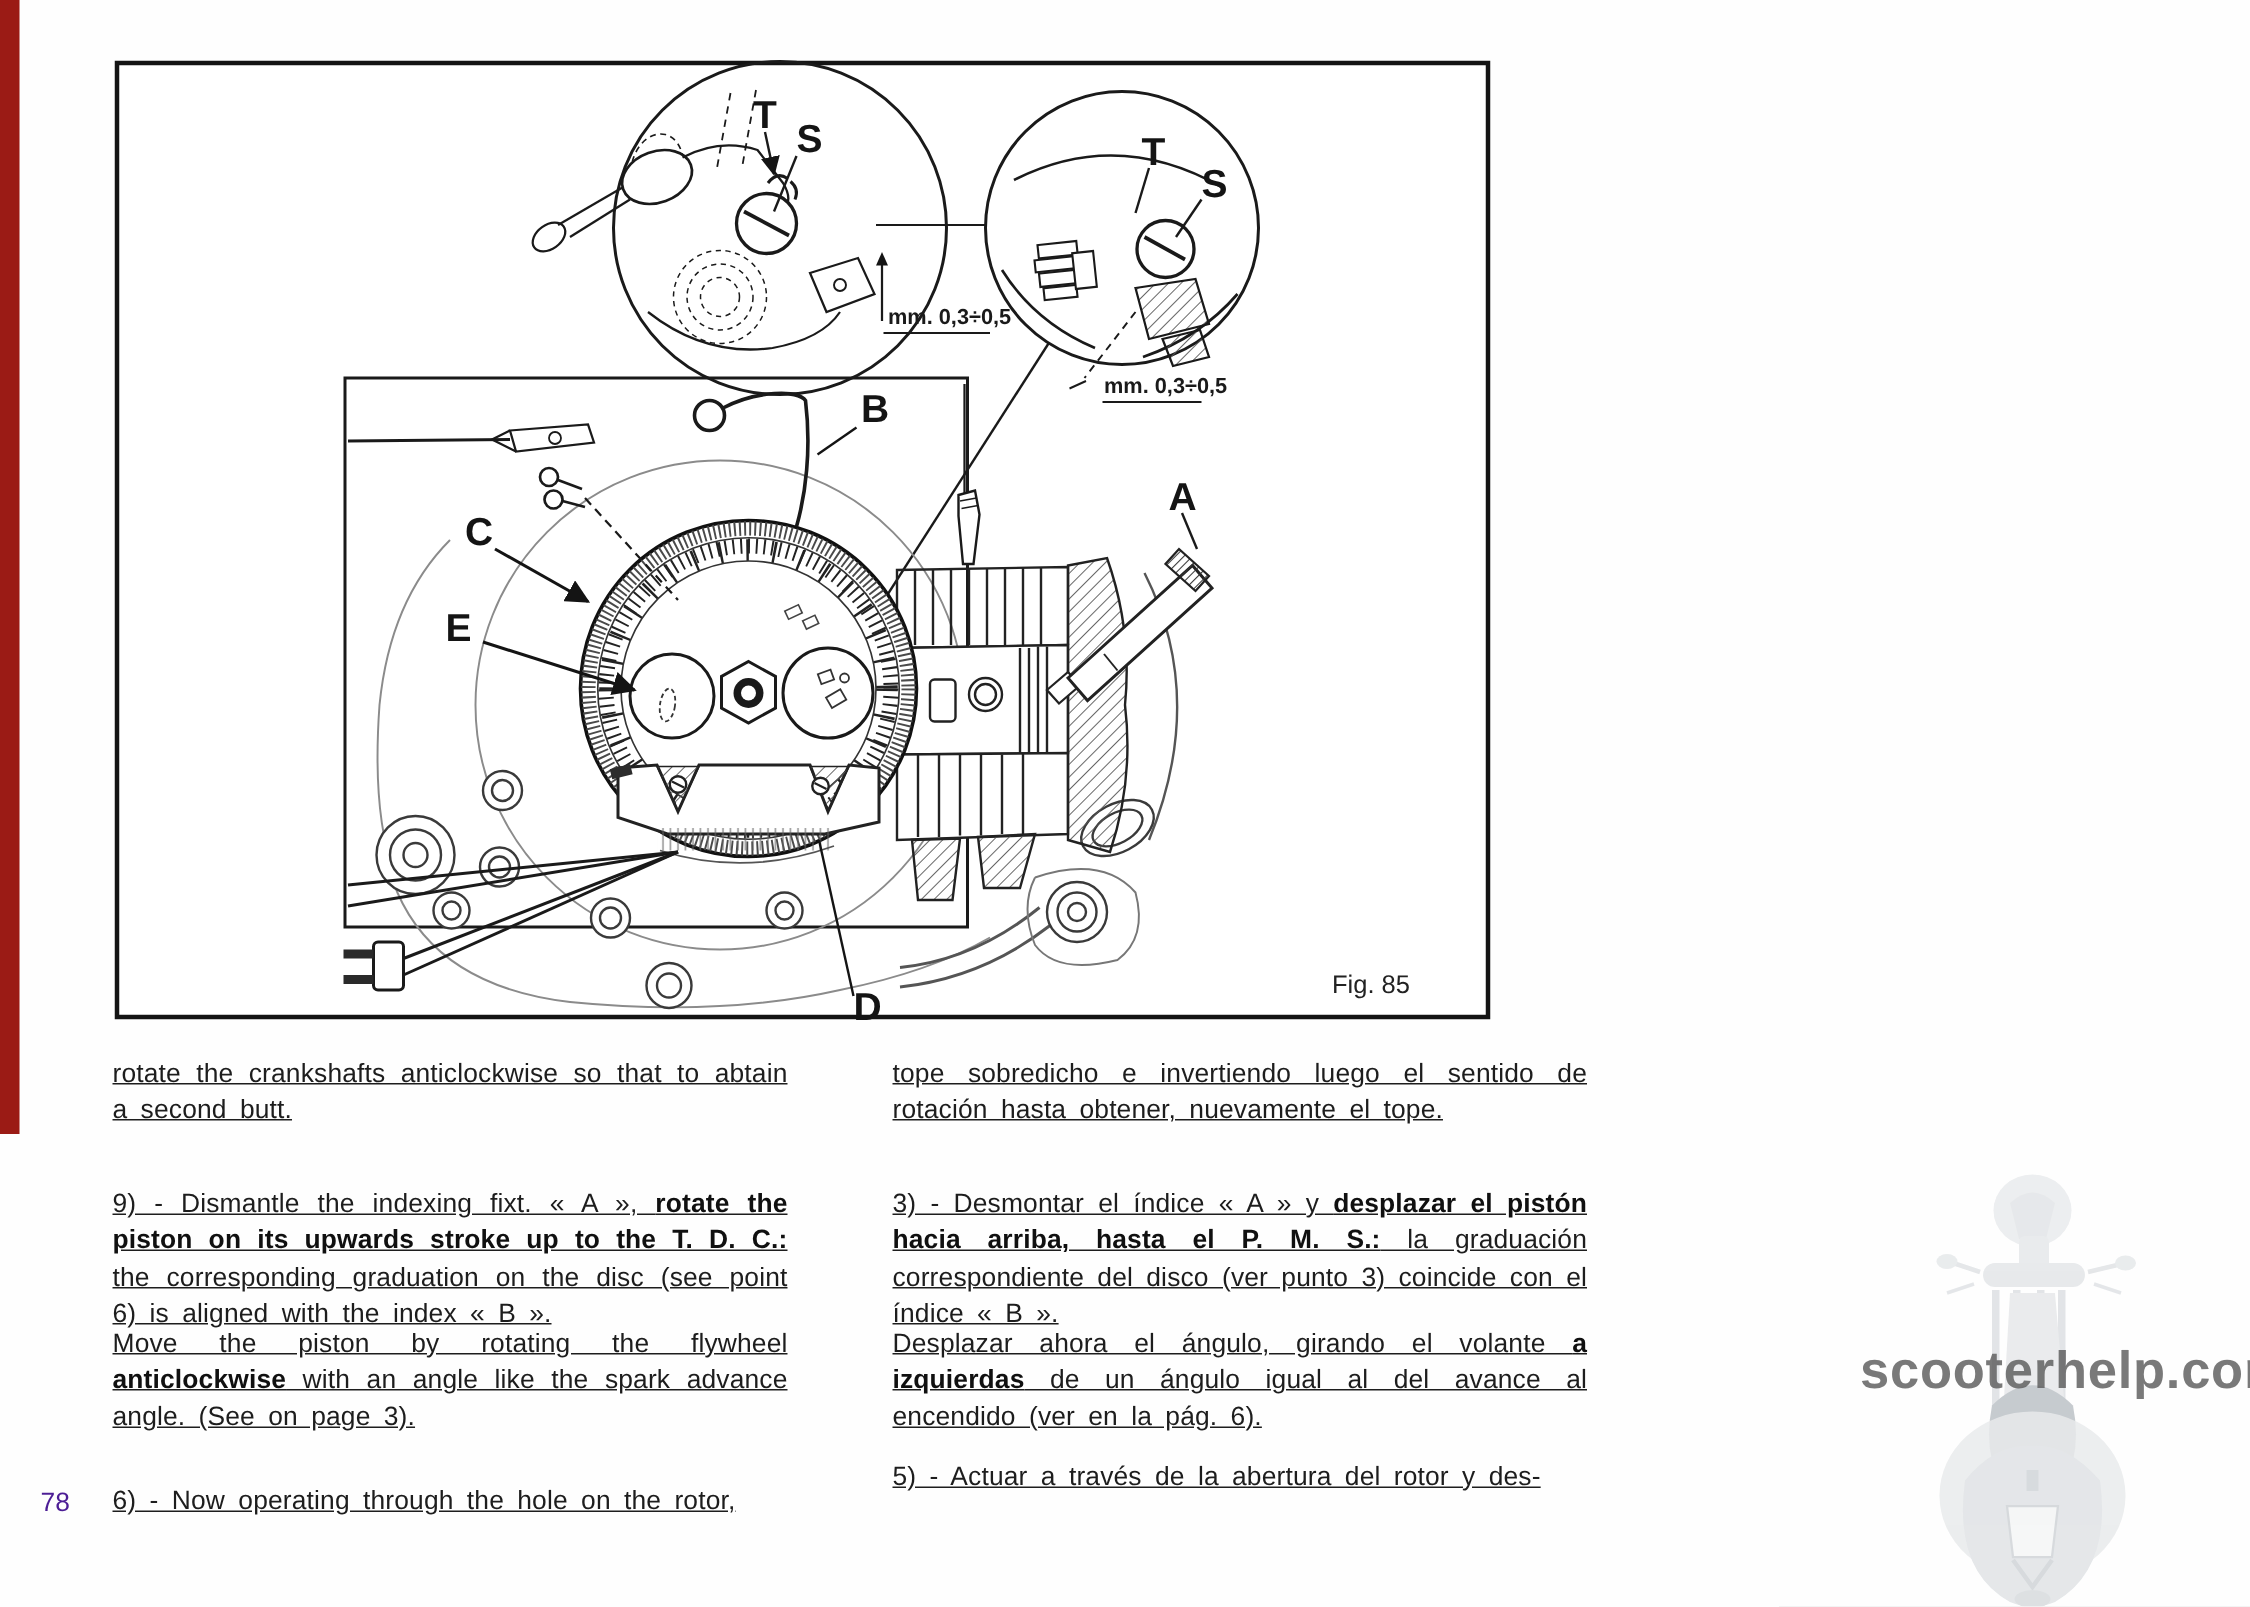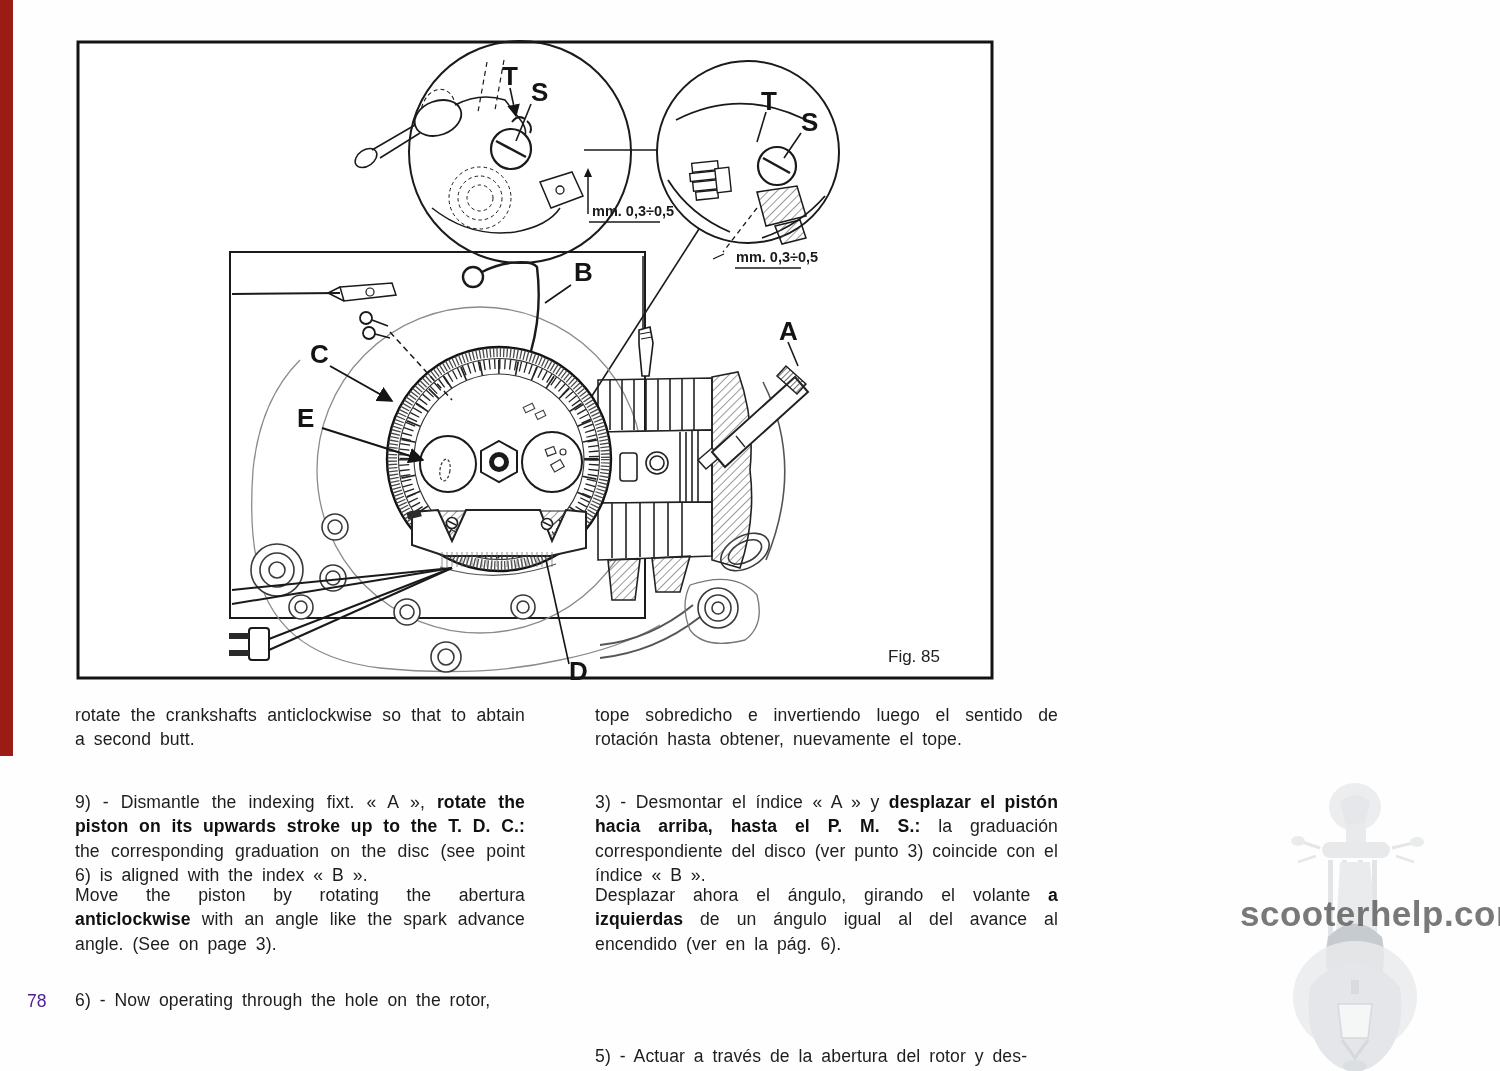--- a/index.html
+++ b/index.html
@@ -1,21 +1,21 @@
 <!DOCTYPE html>
 <html><head>
 <meta charset="utf-8">
 <style>
   html,body{margin:0;padding:0;background:#e9e9e9;}
   .page{position:relative;width:1500px;height:1071px;background:#fefefe;overflow:hidden;
         font-family:"Liberation Sans",sans-serif;}
   .edge-stripe{position:absolute;left:0;top:0;width:13px;height:756px;background:#9b1b15;}
   .fig-svg{position:absolute;left:0;top:0;pointer-events:none;}
   .para{position:absolute;font:400 17.6px/24.4px "Liberation Sans",sans-serif;color:#1d1d1d;
-        text-align:justify;letter-spacing:.1px;word-spacing:.22em;}
+        text-align:justify;letter-spacing:.1px;word-spacing:.22em;text-decoration:underline;}
   .para b{font-weight:700;color:#101010;}
   .col-en{left:75px;width:450px;}
   .col-es{left:547px;width:463px;margin-left:48px;}
   .pageno{position:absolute;left:27px;top:991px;font:400 17.6px "Liberation Sans",sans-serif;color:#4c1d95;}
   .wm-text{position:absolute;left:1240px;top:896px;width:250px;text-align:center;
            font:700 35px/36px "Liberation Sans",sans-serif;color:rgba(92,92,92,.82);letter-spacing:.5px;}
   .wm-svg{position:absolute;left:1280px;top:782px;}
 </style>
 </head>
 <body>
@@ -269,27 +269,27 @@
 
     <g font-family="Liberation Sans, sans-serif" fill="#1a1a1a">
       <text x="592" y="216" font-size="14.5" font-weight="600">mm. 0,3÷0,5</text>
       <text x="736" y="262" font-size="14.5" font-weight="600">mm. 0,3÷0,5</text>
       <text x="888" y="662" font-size="17" fill="#222">Fig. 85</text>
     </g>
   </svg>
 
   <div class="para col-en" style="top:703px"><span>rotate the crankshafts anticlockwise so that to abtain a second butt.</span></div>
   <div class="para col-en" style="top:790px"><span>9) - Dismantle the indexing fixt. « A », </span><b>rotate the piston on its upwards stroke up to the T. D. C.:</b><span> the corresponding graduation on the disc (see point 6) is aligned with the index « B ».</span></div>
-  <div class="para col-en" style="top:883px"><span>Move the piston by rotating the abertura </span><b>anticlockwise</b><span> with an angle like the spark advance angle. (See on page 3).</span></div>
+  <div class="para col-en" style="top:883px"><span>Move the piston by rotating the flywheel </span><b>anticlockwise</b><span> with an angle like the spark advance angle. (See on page 3).</span></div>
   <div class="para col-en" style="top:988px"><span>6) - Now operating through the hole on the rotor,</span></div>
 
   <div class="para col-es" style="top:703px"><span>tope sobredicho e invertiendo luego el sentido de rotación hasta obtener, nuevamente el tope.</span></div>
   <div class="para col-es" style="top:790px"><span>3) - Desmontar el índice « A » y </span><b>desplazar el pistón hacia arriba, hasta el P. M. S.:</b><span> la graduación correspondiente del disco (ver punto 3) coincide con el índice « B ».</span></div>
   <div class="para col-es" style="top:883px"><span>Desplazar ahora el ángulo, girando el volante </span><b>a izquierdas</b><span> de un ángulo igual al del avance al encendido (ver en la pág. 6).</span></div>
-  <div class="para col-es" style="top:1044px"><span>5) - Actuar a través de la abertura del rotor y des-</span></div>
+  <div class="para col-es" style="top:972px"><span>5) - Actuar a través de la abertura del rotor y des-</span></div>
 
   <div class="pageno">78</div>
 
   <svg class="wm-svg" width="170" height="289" viewBox="0 0 170 289">
     <g opacity="0.55">
       <ellipse cx="75" cy="25" rx="26" ry="24" fill="#dde0e3"></ellipse>
       <path d="M60,20 Q75,6 90,20 L84,44 L66,44 Z" fill="#d2d6da"></path>
       <rect x="66" y="42" width="20" height="22" rx="4" fill="#d8dbdf"></rect>
       <rect x="42" y="60" width="68" height="16" rx="8" fill="#d5d9dd"></rect>
       <line x1="40" y1="66" x2="22" y2="60" stroke="#cfd3d7" stroke-width="3"></line>

